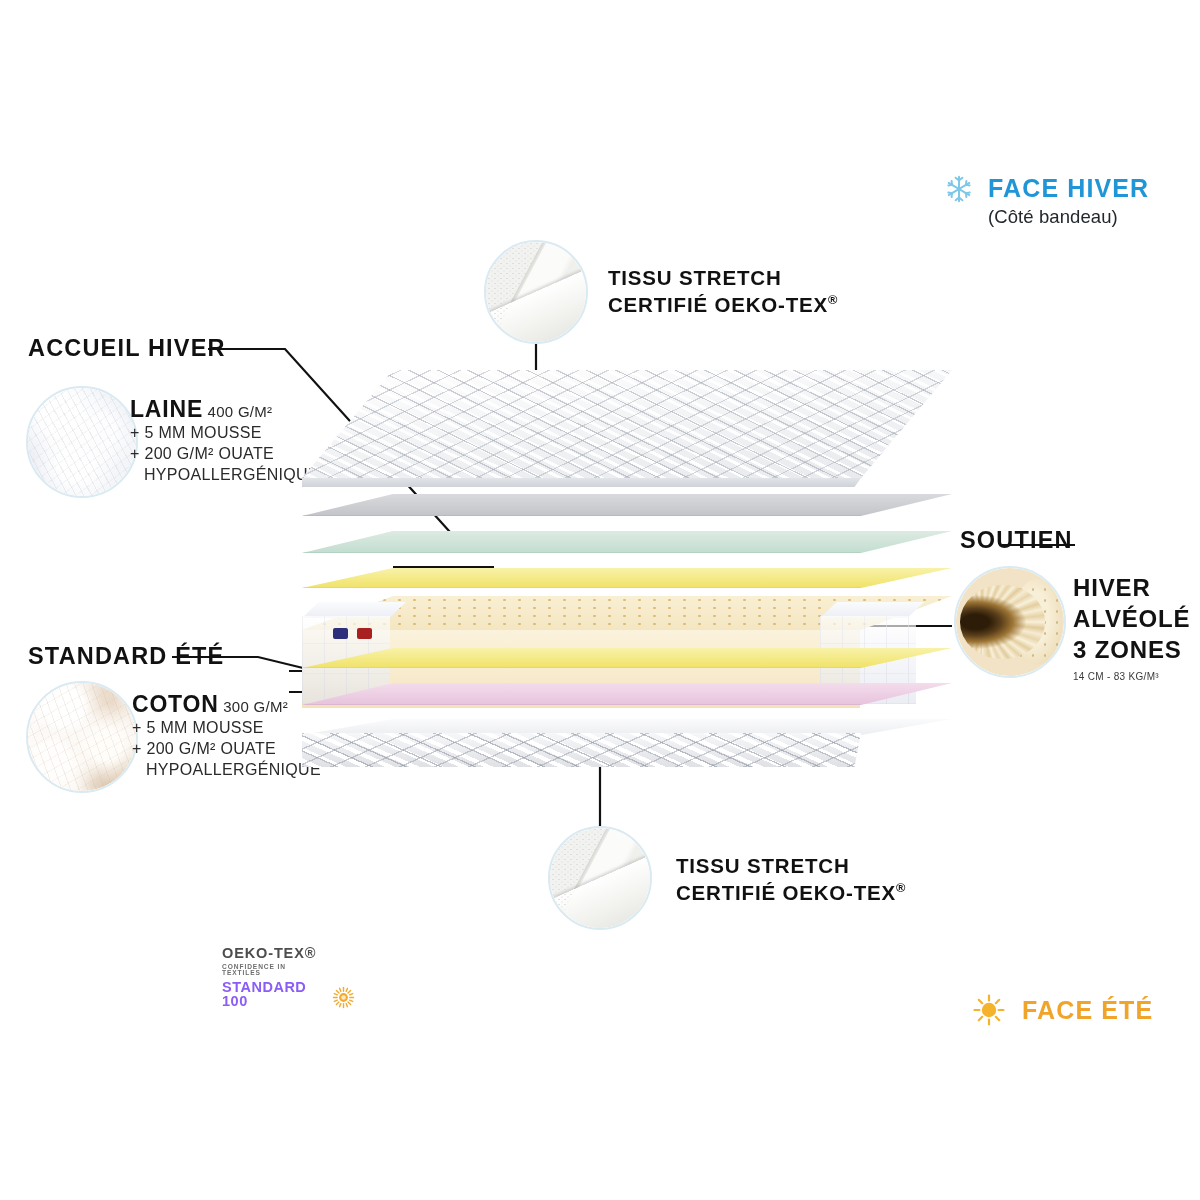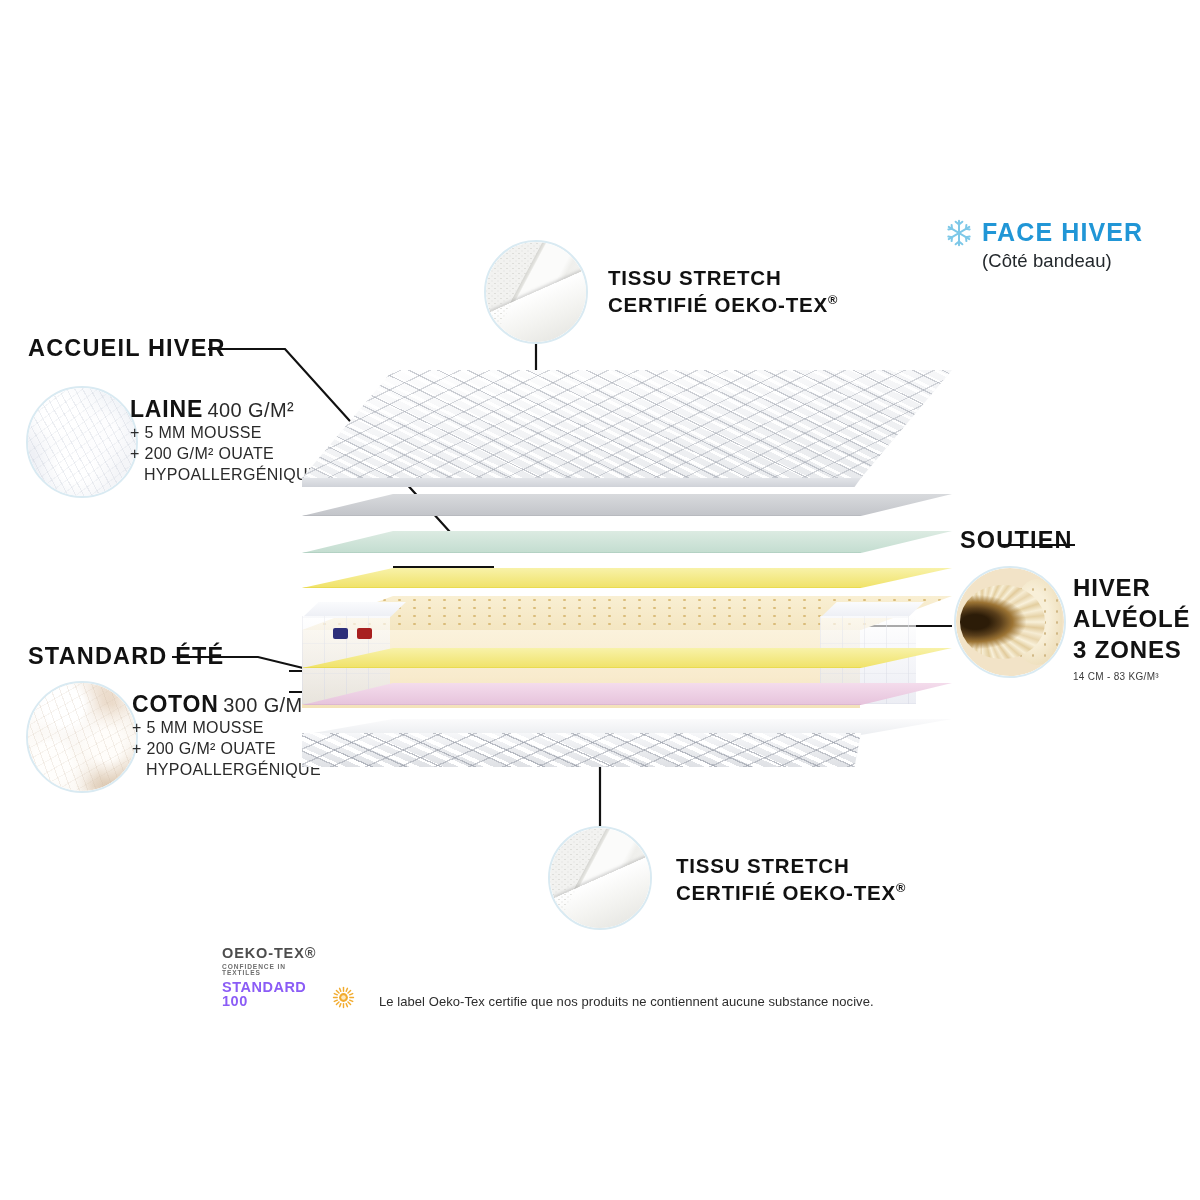--- a/index.html
+++ b/index.html
@@ -10,21 +10,21 @@
     color:#1a1a1a;
     overflow:hidden;
     position:relative;
   }
   .stage{position:absolute;inset:0;}
 
   
   .abs{position:absolute;}
 
   
-  #face-hiver{ left:944px; top:172px; display:flex; align-items:flex-start; gap:8px;margin-top:44px;}
+  #face-hiver{ left:944px; top:172px; display:flex; align-items:flex-start; gap:14px;}
   #face-hiver .txt{margin-top:2px;}
   #face-hiver .t1{
     color:#2196d6;font-size:25px;font-weight:bold;letter-spacing:.045em;
   }
   #face-hiver .t2{
     color:#23282c;font-size:18.5px;letter-spacing:.005em;margin-top:3px;
   }
   .snowflake{width:30px;height:30px;flex:0 0 30px;margin-top:2px;}
 
   
@@ -135,21 +135,21 @@
   .latexsw .face:after{
     content:"";position:absolute;inset:6%;
     background-image:radial-gradient(#cbb07a 1.1px, transparent 1.4px);
     background-size:12px 11px;
     opacity:.85;
   }
 
   
   .lbl{position:absolute;}
   .lbl .big{font-weight:bold;font-size:23px;letter-spacing:.035em;color:#121212;}
-  .lbl .mid{font-size:20px;letter-spacing:.02em;color:#2a2a2a;}
+  .lbl .mid{font-size:15px;letter-spacing:.02em;color:#2a2a2a;}
   .lbl .small{font-size:16px;letter-spacing:.02em;color:#2a2a2a;line-height:1.3;}
   .lbl .tiny{font-size:10px;letter-spacing:.03em;color:#3a3a3a;}
 
   .section-title{
     position:absolute;font-weight:bold;font-size:23.5px;letter-spacing:.05em;color:#111;
   }
 
   .two-line{
     position:absolute;font-weight:bold;font-size:20.5px;letter-spacing:.04em;
     line-height:1.32;color:#111;
@@ -280,20 +280,36 @@
         <line x1="23.4" y1="11.5" x2="27.4" y2="12.2"></line>
           <line x1="23.4" y1="11.5" x2="23.9" y2="7.4"></line>
       </g>
     </svg>
     <div class="txt">
       <div class="t1">FACE HIVER</div>
       <div class="t2">(Côté bandeau)</div>
     </div>
   </div>
 
+  <div class="abs" id="face-ete">
+    <svg class="sun" viewBox="0 0 34 34">
+      <circle cx="17" cy="17" r="7.2" fill="#f5b32c"></circle>
+      <g stroke="#f5b32c" stroke-width="2.2" stroke-linecap="round">
+        <line x1="17" y1="2.5" x2="17" y2="7.4"></line>
+          <line x1="17" y1="26.6" x2="17" y2="31.5"></line>
+        <line x1="2.5" y1="17" x2="7.4" y2="17"></line>
+          <line x1="26.6" y1="17" x2="31.5" y2="17"></line>
+        <line x1="6.8" y1="6.8" x2="10.2" y2="10.2"></line>
+          <line x1="23.8" y1="23.8" x2="27.2" y2="27.2"></line>
+        <line x1="6.8" y1="27.2" x2="10.2" y2="23.8"></line>
+          <line x1="23.8" y1="10.2" x2="27.2" y2="6.8"></line>
+      </g>
+    </svg>
+    <div class="t1">FACE ÉTÉ</div>
+  </div>
 
   <div class="circ" style="left:484px;top:240px;width:104px;height:104px;">
     <div class="inner">
         <div class="fab">
           <div class="fold"></div>
         </div>
       </div>
   </div>
   <div class="two-line" style="left:608px;top:264px;">
     <div>TISSU STRETCH</div>
@@ -452,16 +468,15 @@
           <line x1="2.4" y1="16.1" x2="5.6" y2="14.8"></line>
             <line x1="18.4" y1="9.2" x2="21.6" y2="7.9"></line>
           <line x1="2.4" y1="7.9" x2="5.6" y2="9.2"></line>
             <line x1="18.4" y1="14.8" x2="21.6" y2="16.1"></line>
           <line x1="7.9" y1="21.6" x2="9.2" y2="18.4"></line>
             <line x1="14.8" y1="5.6" x2="16.1" y2="2.4"></line>
         </g>
         <circle cx="12" cy="12" r="2.4" fill="#fde8bd"></circle>
       </g>
     </svg>
-    <div class="note">Le label Oeko-Tex certifie que nos produits ne contiennent aucune substance nocive.</div>
   </div>
 
 </div>
 
 </body></html>

